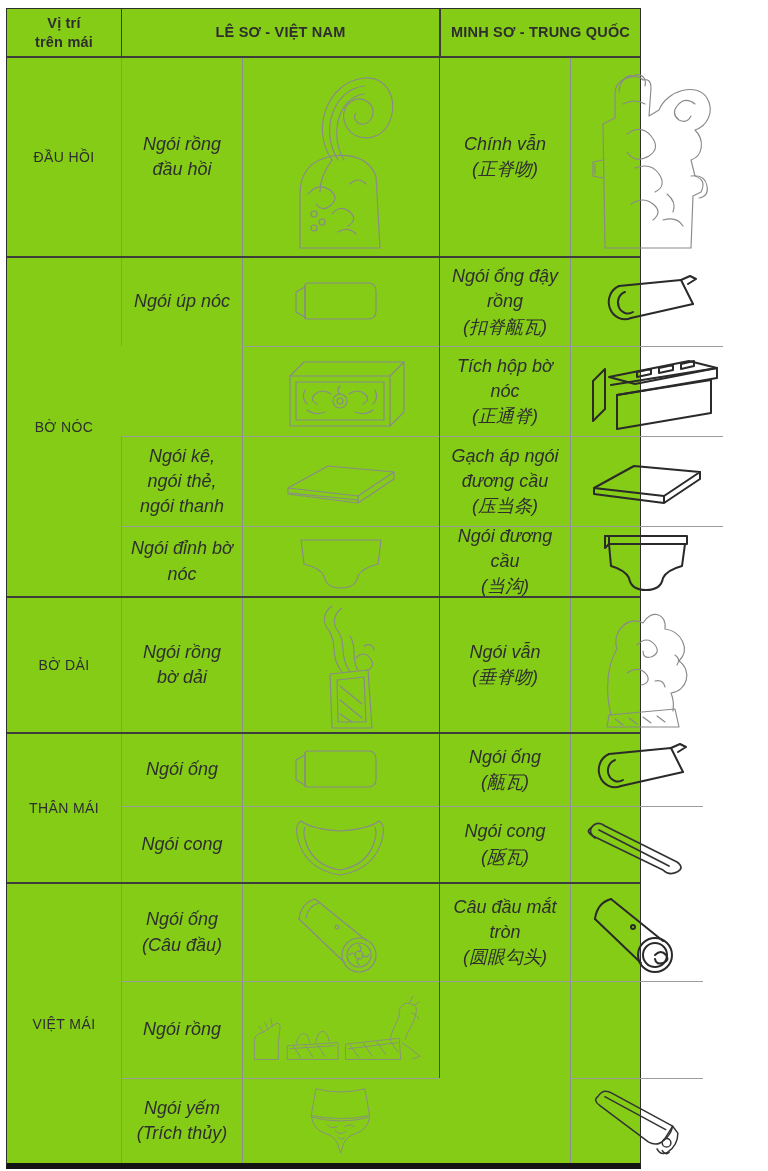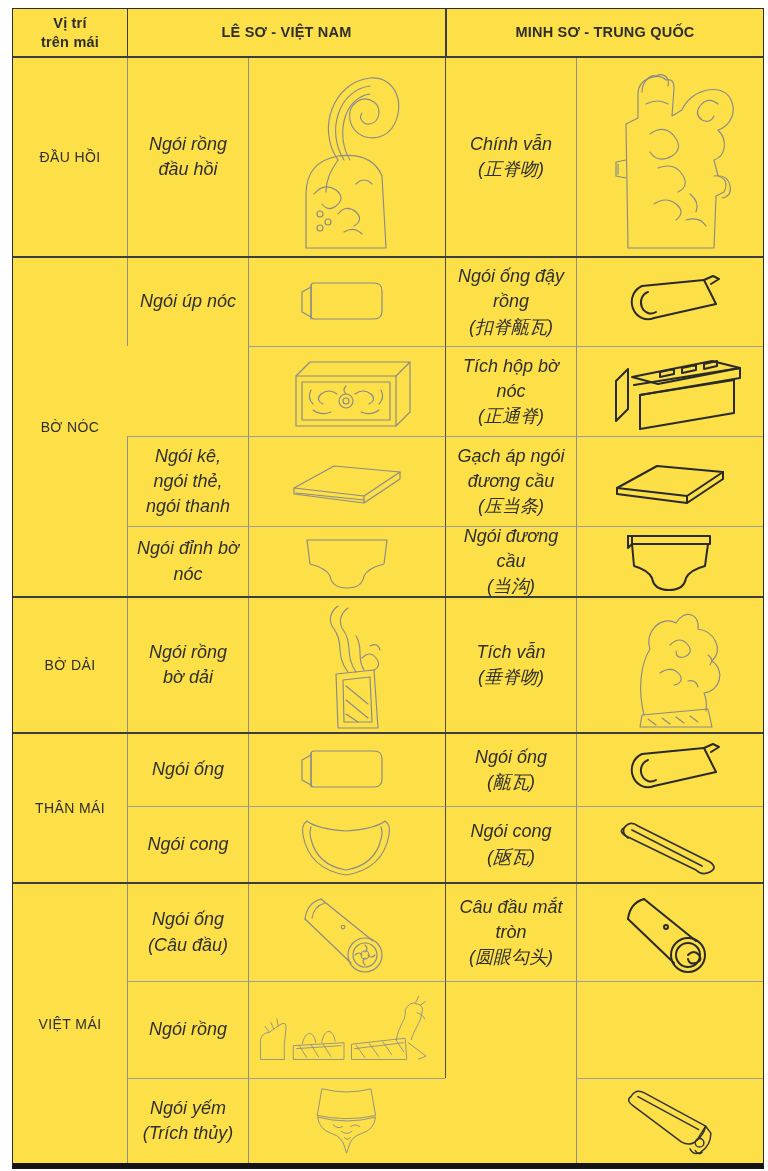--- a/index.html
+++ b/index.html
@@ -5,25 +5,25 @@
   html,body{margin:0;padding:0;background:#ffffff;}
   .page{
     position:relative;
     width:768px;height:1171px;
     background:#ffffff;
     font-family:"Liberation Sans","DejaVu Sans",sans-serif;
     color:#2e2e2e;
     box-sizing:border-box;
   }
   .tbl{
-    position:absolute;left:12px;top:8px;width:752px;
+    position:absolute;left:6px;top:8px;width:635px;
     border:1.5px solid #2e2e2e;
     border-bottom:6px solid #141414;
     box-sizing:border-box;
-    background:#fde047;
+    background:#84cc16;
   }
   
   .hdr{display:grid;grid-template-columns:114px 318px 1fr;height:47px;}
   .hdr>div{display:flex;align-items:center;justify-content:center;text-align:center;
     font-size:14.5px;font-weight:700;letter-spacing:.2px;white-space:pre-line;line-height:1.25;}
   .hvn{border-left:1.5px solid #3d3d3d;}
   .hcn{border-left:2px solid #3d3d3d;}
   .hpos{font-size:13px;font-weight:400;}
   
   .grp{display:grid;grid-template-columns:114px 121px 197px 131px 1fr;border-top:2px solid #3d3d3d;}
@@ -193,21 +193,21 @@
           <path d="M57,80 L84,77 L86,122 L58,122 Z"></path>
           <path d="M60,86 L82,104 M60,100 L82,118 M60,114 L72,122"></path>
           <path d="M62,72 C48,54 60,44 46,26 C42,18 46,10 52,6"></path>
           <path d="M70,72 C58,54 68,44 56,28 C52,20 56,12 62,8"></path>
           <path d="M78,70 C70,58 78,48 70,36"></path>
           <path d="M76,58 q8,-8 14,0 q6,8 -2,12"></path>
           <path d="M84,46 q8,-4 10,4"></path>
           <circle class="dot" cx="86" cy="54" r="1.6"></circle>
         </svg>
       </div>
-      <div class="cell c4 rw1 lbl">Tích vẫn
+      <div class="cell c4 rw1 lbl">Ngói vẫn
 (垂脊吻)</div>
       <div class="cell c5 rw1">
         <svg class="art vn" width="132" height="132" viewBox="0 0 132 132">
           <path d="M38,116 L104,110 L108,128 L36,128 Z"></path>
           <path d="M44,120 l8,6 M58,119 l8,6 M72,118 l8,6 M86,117 l8,6"></path>
           <path d="M40,116 C34,92 36,66 46,50 C40,32 58,16 72,24 C80,10 96,14 94,30 C110,32 120,50 108,62 C122,72 116,92 100,94 C104,104 102,110 102,112"></path>
           <path d="M66,46 q10,-10 18,0 q6,8 -4,12 q-8,2 -8,-6"></path>
           <path d="M56,74 q12,-8 20,2 q4,8 -6,10"></path>
           <path d="M84,82 q8,-2 10,6"></path>
           <path d="M104,56 q6,4 2,10"></path>

